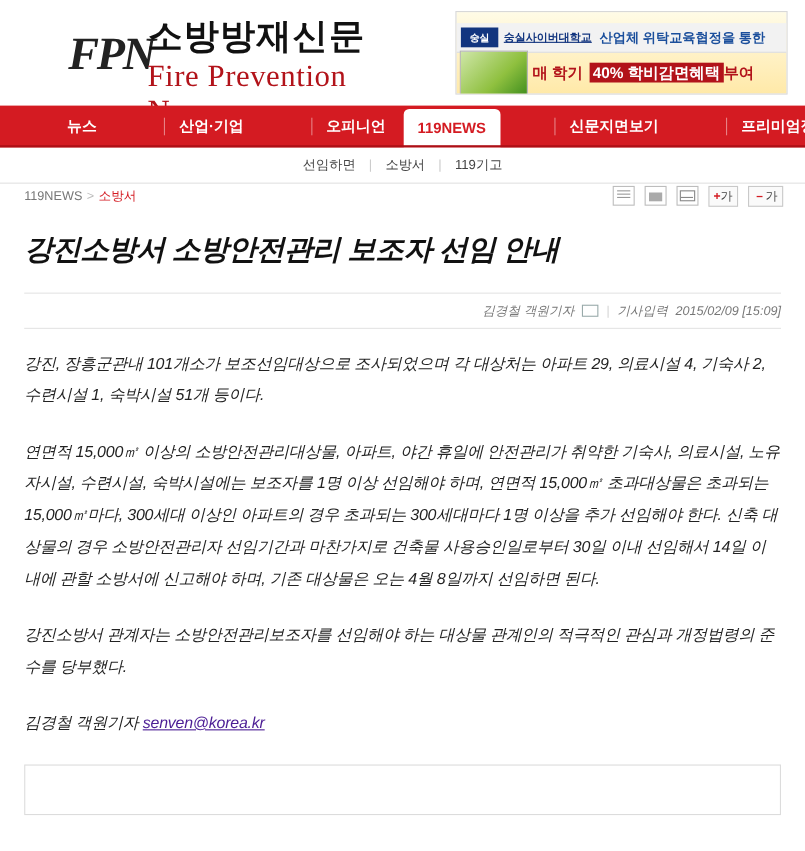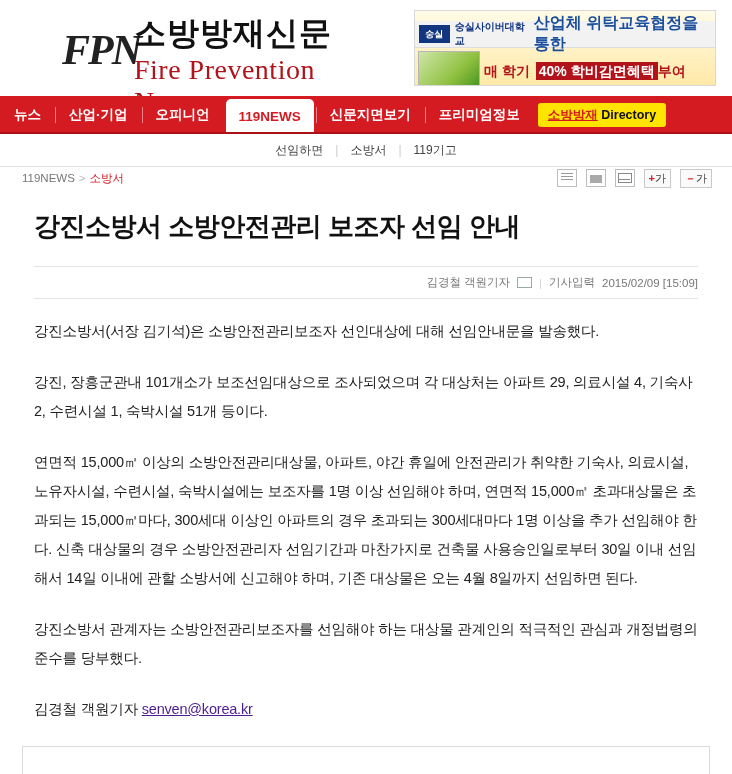--- a/index.html
+++ b/index.html
@@ -84,31 +84,32 @@
     color: #fff;
     font-size: 9px;
     line-height: 18px;
     text-align: center;
     font-weight: bold;
   }
   .ad-univ {
     font-size: 10px;
     color: #12357f;
     font-weight: bold;
+    text-decoration: underline;
   }
   .ad-kw {
-    font-size: 16px;
+    font-size: 12px;
     color: #1b4f9c;
     font-weight: bold;
     margin-left: 2px;
   }
   .ad-mid {
     display: flex;
     align-items: center;
-    height: 48px;
+    height: 38px;
     padding-left: 3px;
     gap: 4px;
   }
   .ad-thumb {
     width: 60px;
     height: 40px;
     background: linear-gradient(135deg, #cfe6a8, #8fc03f 60%, #3f8e1e);
     border: 1px solid #b5b5b5;
   }
   .ad-head {
@@ -142,20 +143,21 @@
   }
   .nav-item {
     display: flex;
     align-items: center;
     padding: 0 14px;
     font-size: 13.5px;
     font-weight: bold;
     color: #fff;
     white-space: nowrap;
     position: relative;
+    margin-left: 47px;
   }
   .nav-item + .nav-item::before {
     content: "";
     position: absolute;
     left: 0;
     top: 11px;
     bottom: 11px;
     width: 1px;
     background: rgba(255,255,255,0.45);
   }
@@ -252,21 +254,21 @@
   .font-btn {
     font-size: 11px;
     color: #444;
     border: 1px solid #c9c9c9;
     padding: 1px 4px;
     background: #fafafa;
   }
   .font-btn .pm { color: #d41b22; font-weight: bold; }
 
   
-  .article { margin: 0 34px; }
+  .article { margin: 0 22px; font-style: italic; }
   .title {
     margin: 20px 0 0 0;
     font-size: 26px;
     font-weight: bold;
     color: #111;
     letter-spacing: -0.5px;
   }
   .byline-rule {
     margin-top: 22px;
     border-top: 1px solid #e4e4e4;
@@ -383,21 +385,20 @@
   <div class="byline">
     <span>김경철 객원기자</span>
     <span class="mail-ic"></span>
     <span class="bar">|</span>
     <span>기사입력</span>
     <span>2015/02/09 [15:09]</span>
   </div>
   <div class="byline-rule2"></div>
 
   <div class="body-text">
-    <p>강진소방서(서장 김기석)은 소방안전관리보조자 선인대상에 대해 선임안내문을 발송했다.</p>
     <p>강진, 장흥군관내 101개소가 보조선임대상으로 조사되었으며 각 대상처는 아파트 29, 의료시설 4, 기숙사 2, 수련시설 1, 숙박시설 51개 등이다.</p>
     <p>연면적 15,000㎡ 이상의 소방안전관리대상물, 아파트, 야간 휴일에 안전관리가 취약한 기숙사, 의료시설, 노유자시설, 수련시설, 숙박시설에는 보조자를 1명 이상 선임해야 하며, 연면적 15,000㎡ 초과대상물은 초과되는 15,000㎡마다, 300세대 이상인 아파트의 경우 초과되는 300세대마다 1명 이상을 추가 선임해야 한다. 신축 대상물의 경우 소방안전관리자 선임기간과 마찬가지로 건축물 사용승인일로부터 30일 이내 선임해서 14일 이내에 관할 소방서에 신고해야 하며, 기존 대상물은 오는 4월 8일까지 선임하면 된다.</p>
     <p>강진소방서 관계자는 소방안전관리보조자를 선임해야 하는 대상물 관계인의 적극적인 관심과 개정법령의 준수를 당부했다.</p>
     <p>
       <span>김경철 객원기자 </span><a class="email-link" href="#">senven@korea.kr</a>
     </p>
   </div>
 </div>
 
 <div class="note-box">

